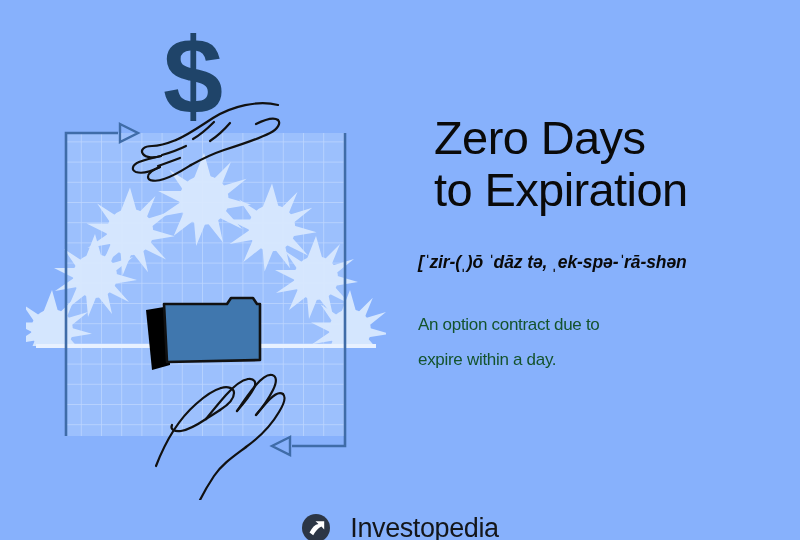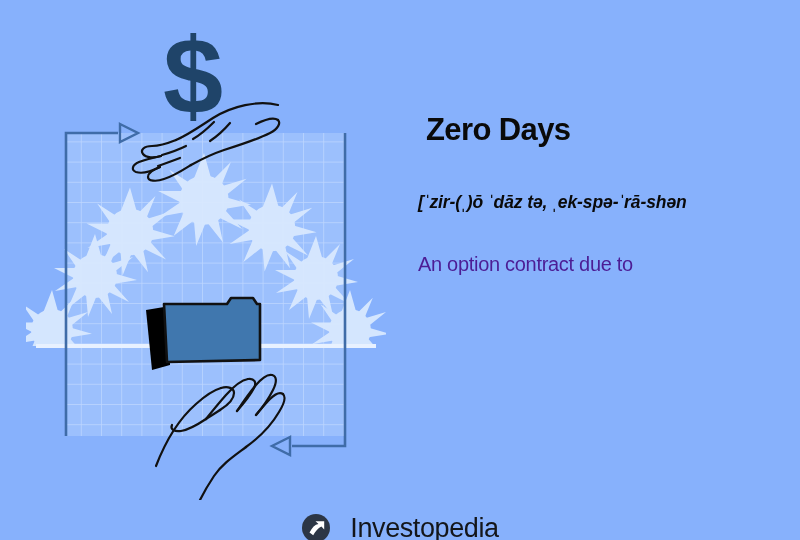--- a/index.html
+++ b/index.html
@@ -29,43 +29,43 @@
   #illustration svg { display: block; }
 
   
   #text-col {
     position: absolute;
     left: 418px;
     top: 96px;
     width: 360px;
   }
   #title {
-    font-size: 31px;
+    font-size: 47px;
     line-height: 52px;
-    font-weight: bold;
+    font-weight: normal;
     color: #0a0a0a;
     letter-spacing: -0.6px;
-    margin: 8px;
+    margin: 16px;
   }
   #title .tline { display: block; white-space: nowrap; }
   #pron {
     margin: 33px 0 4px 0;
     font-size: 17.5px;
     line-height: 26px;
     font-style: italic;
     font-weight: 600;
     color: #0a0a0a;
     letter-spacing: -0.1px;
   }
   #pron .pline { display: block; }
   #definition {
     margin: 32px 0 12px 0;
-    font-size: 20px;
+    font-size: 17px;
     line-height: 35px;
-    color: #4c1d95;
+    color: #14532d;
     letter-spacing: -0.3px;
   }
   #definition .dline { display: block; }
 
   
   #logo {
     position: absolute;
     left: 0;
     top: 513px;
     width: 800px;
@@ -186,28 +186,30 @@
         <path d="M246 447 C 234 456, 222 464, 214 476 C 206 488, 202 496, 200 500"></path>
         <path d="M206 419 C 197 425, 188 430, 181 431 C 174 432, 170 429, 172 425"></path>
       </g>
     </svg>
   </div>
 
   <div id="text-col">
 
     <h1 id="title">
       <span class="tline">Zero Days</span>
+      <span class="tline">to Expiration</span>
     </h1>
 
     <div id="pron">
       <span class="pline">[ˈzir-(ˌ)ō ˈdāz tə, ˌek-spə-ˈrā-shən</span>
     </div>
 
     <div id="definition">
       <span class="dline">An option contract due to</span>
+      <span class="dline">expire within a day.</span>
     </div>
   </div>
 
   <div id="logo">
     <svg id="logo-mark" width="30" height="30" viewBox="0 0 30 30" xmlns="http://www.w3.org/2000/svg">
       <circle cx="15" cy="15" r="14" fill="#2c3645"></circle>
       <path d="M8.5 19.5 C 11 14.5, 14 11.5, 17.5 11 L 14.5 8.2 L 23.2 8.2 L 23.2 16.4 L 20.4 13.6
                C 17.6 14.8, 14.6 18, 12.2 22.2 Z" fill="#ffffff"></path>
     </svg>
     <span id="logo-text">Investopedia</span>

